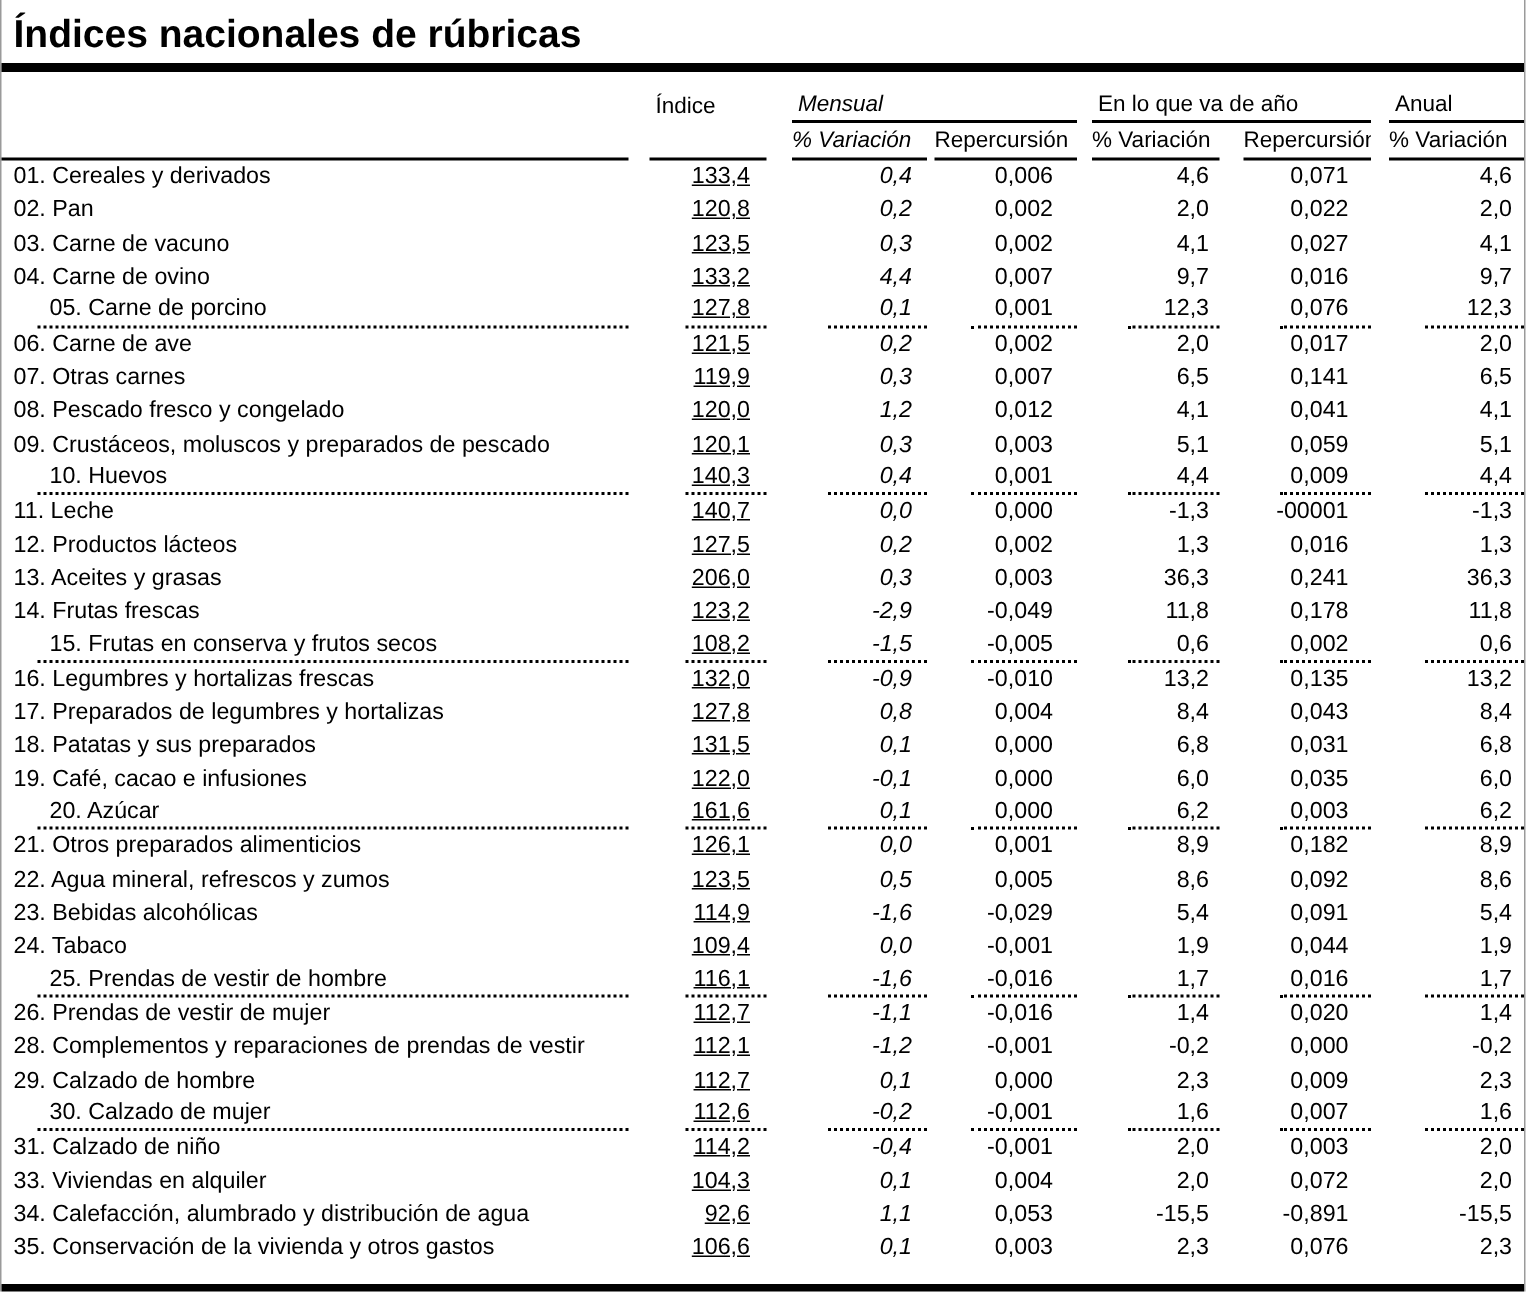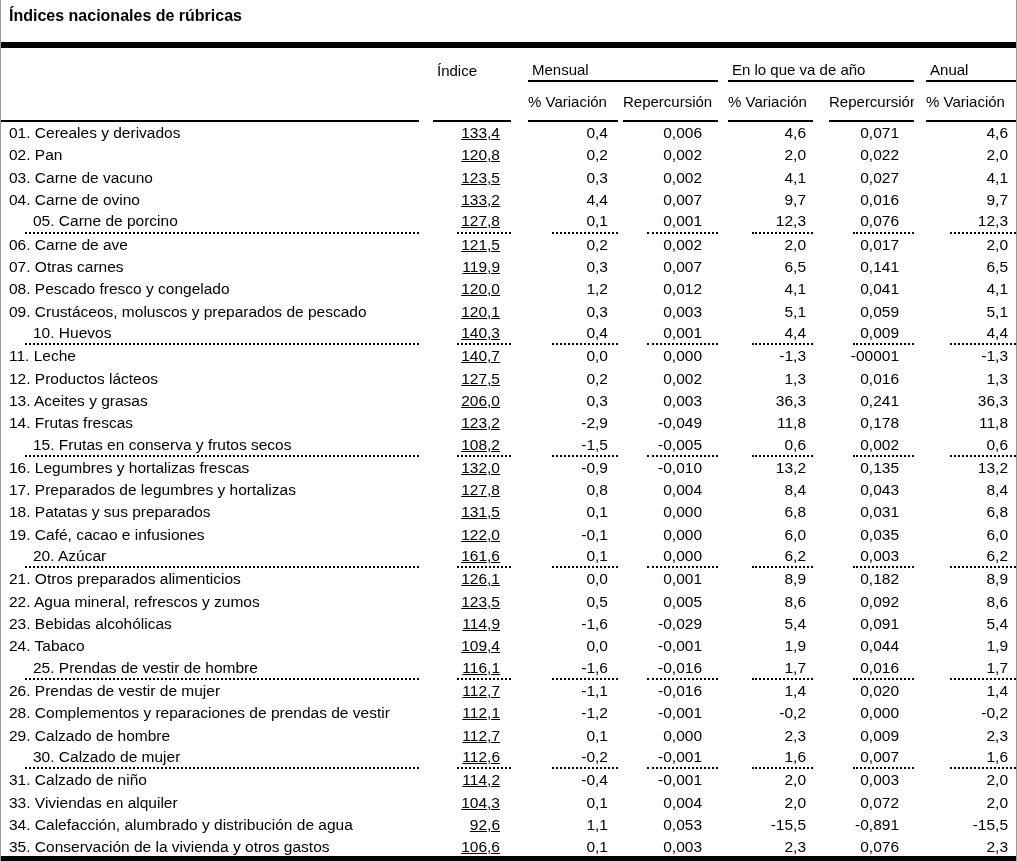--- a/index.html
+++ b/index.html
@@ -10,62 +10,62 @@
     color: #000;
   }
   .page {
     width: 1017px; height: 861px;
     border-left: 1px solid #9a9a9a;
     border-right: 1px solid #9a9a9a;
     position: relative;
   }
   .titlebar { height: 42px; }
   .titlebar h1 {
-    font-size: 16px; font-weight: bold; letter-spacing: 0px;
+    font-size: 26px; font-weight: bold; letter-spacing: 0px;
     padding: 7px 0 0 8px; white-space: nowrap;
   }
   .rule-thick { height: 6px; background: #000; width: 100%; }
   .bottom-rule { position: absolute; left: 0; bottom: 0; height: 5px; background: #000; width: 100%; }
 
   table.idx {
     border-collapse: collapse; table-layout: fixed;
     width: 1015px;
   }
   col.label { width: 418px; }
   col.ci { width: 92px; }
   col.mv { width: 107px; }
   col.mr { width: 100px; }
   col.av { width: 95px; }
   col.ar { width: 101px; }
   col.nv { width: 102px; }
 
   td { padding: 0; vertical-align: bottom; }
   td.ci { padding-left: 14px; }
-  td.mv { padding-left: 17px; }
+  td.mv { padding-left: 17px; font-style: italic; }
   td.mr { padding-left: 5px; }
   td.av { padding-left: 10px; }
   td.ar { padding-left: 16px; }
   td.nv { padding-left: 12px; }
 
   .c {
     height: 22.32px; display: flex; align-items: center;
     font-size: 15.5px; white-space: nowrap; overflow: hidden;
   }
   td.label .c { justify-content: flex-start; padding-left: 8px; }
   .num { justify-content: flex-end; }
   td.ci .c.num { padding-right: 11px; text-decoration: underline; }
   td.mv .c.num { padding-right: 10px; }
   td.mr .c.num { padding-right: 16px; }
   td.av .c.num { padding-right: 7px; }
   td.ar .c.num { padding-right: 15px; }
   td.nv .c.num { padding-right: 8px; }
 
   thead .c { font-size: 15px; }
   thead tr.grp .c { height: 24px; padding-left: 4px; margin-top: 10px; }
-  thead tr.sub .c { height: 40px; }
+  thead tr.sub .c { height: 25px; }
   .u { border-bottom: 2px solid #000; }
 
   tr.sep .c { border-bottom: 2px dotted #000; margin-left: 24px; }
 </style>
 </head>
 <body>
 
 <div class="page">
   <div class="titlebar">
     <h1>Índices nacionales de rúbricas</h1>

